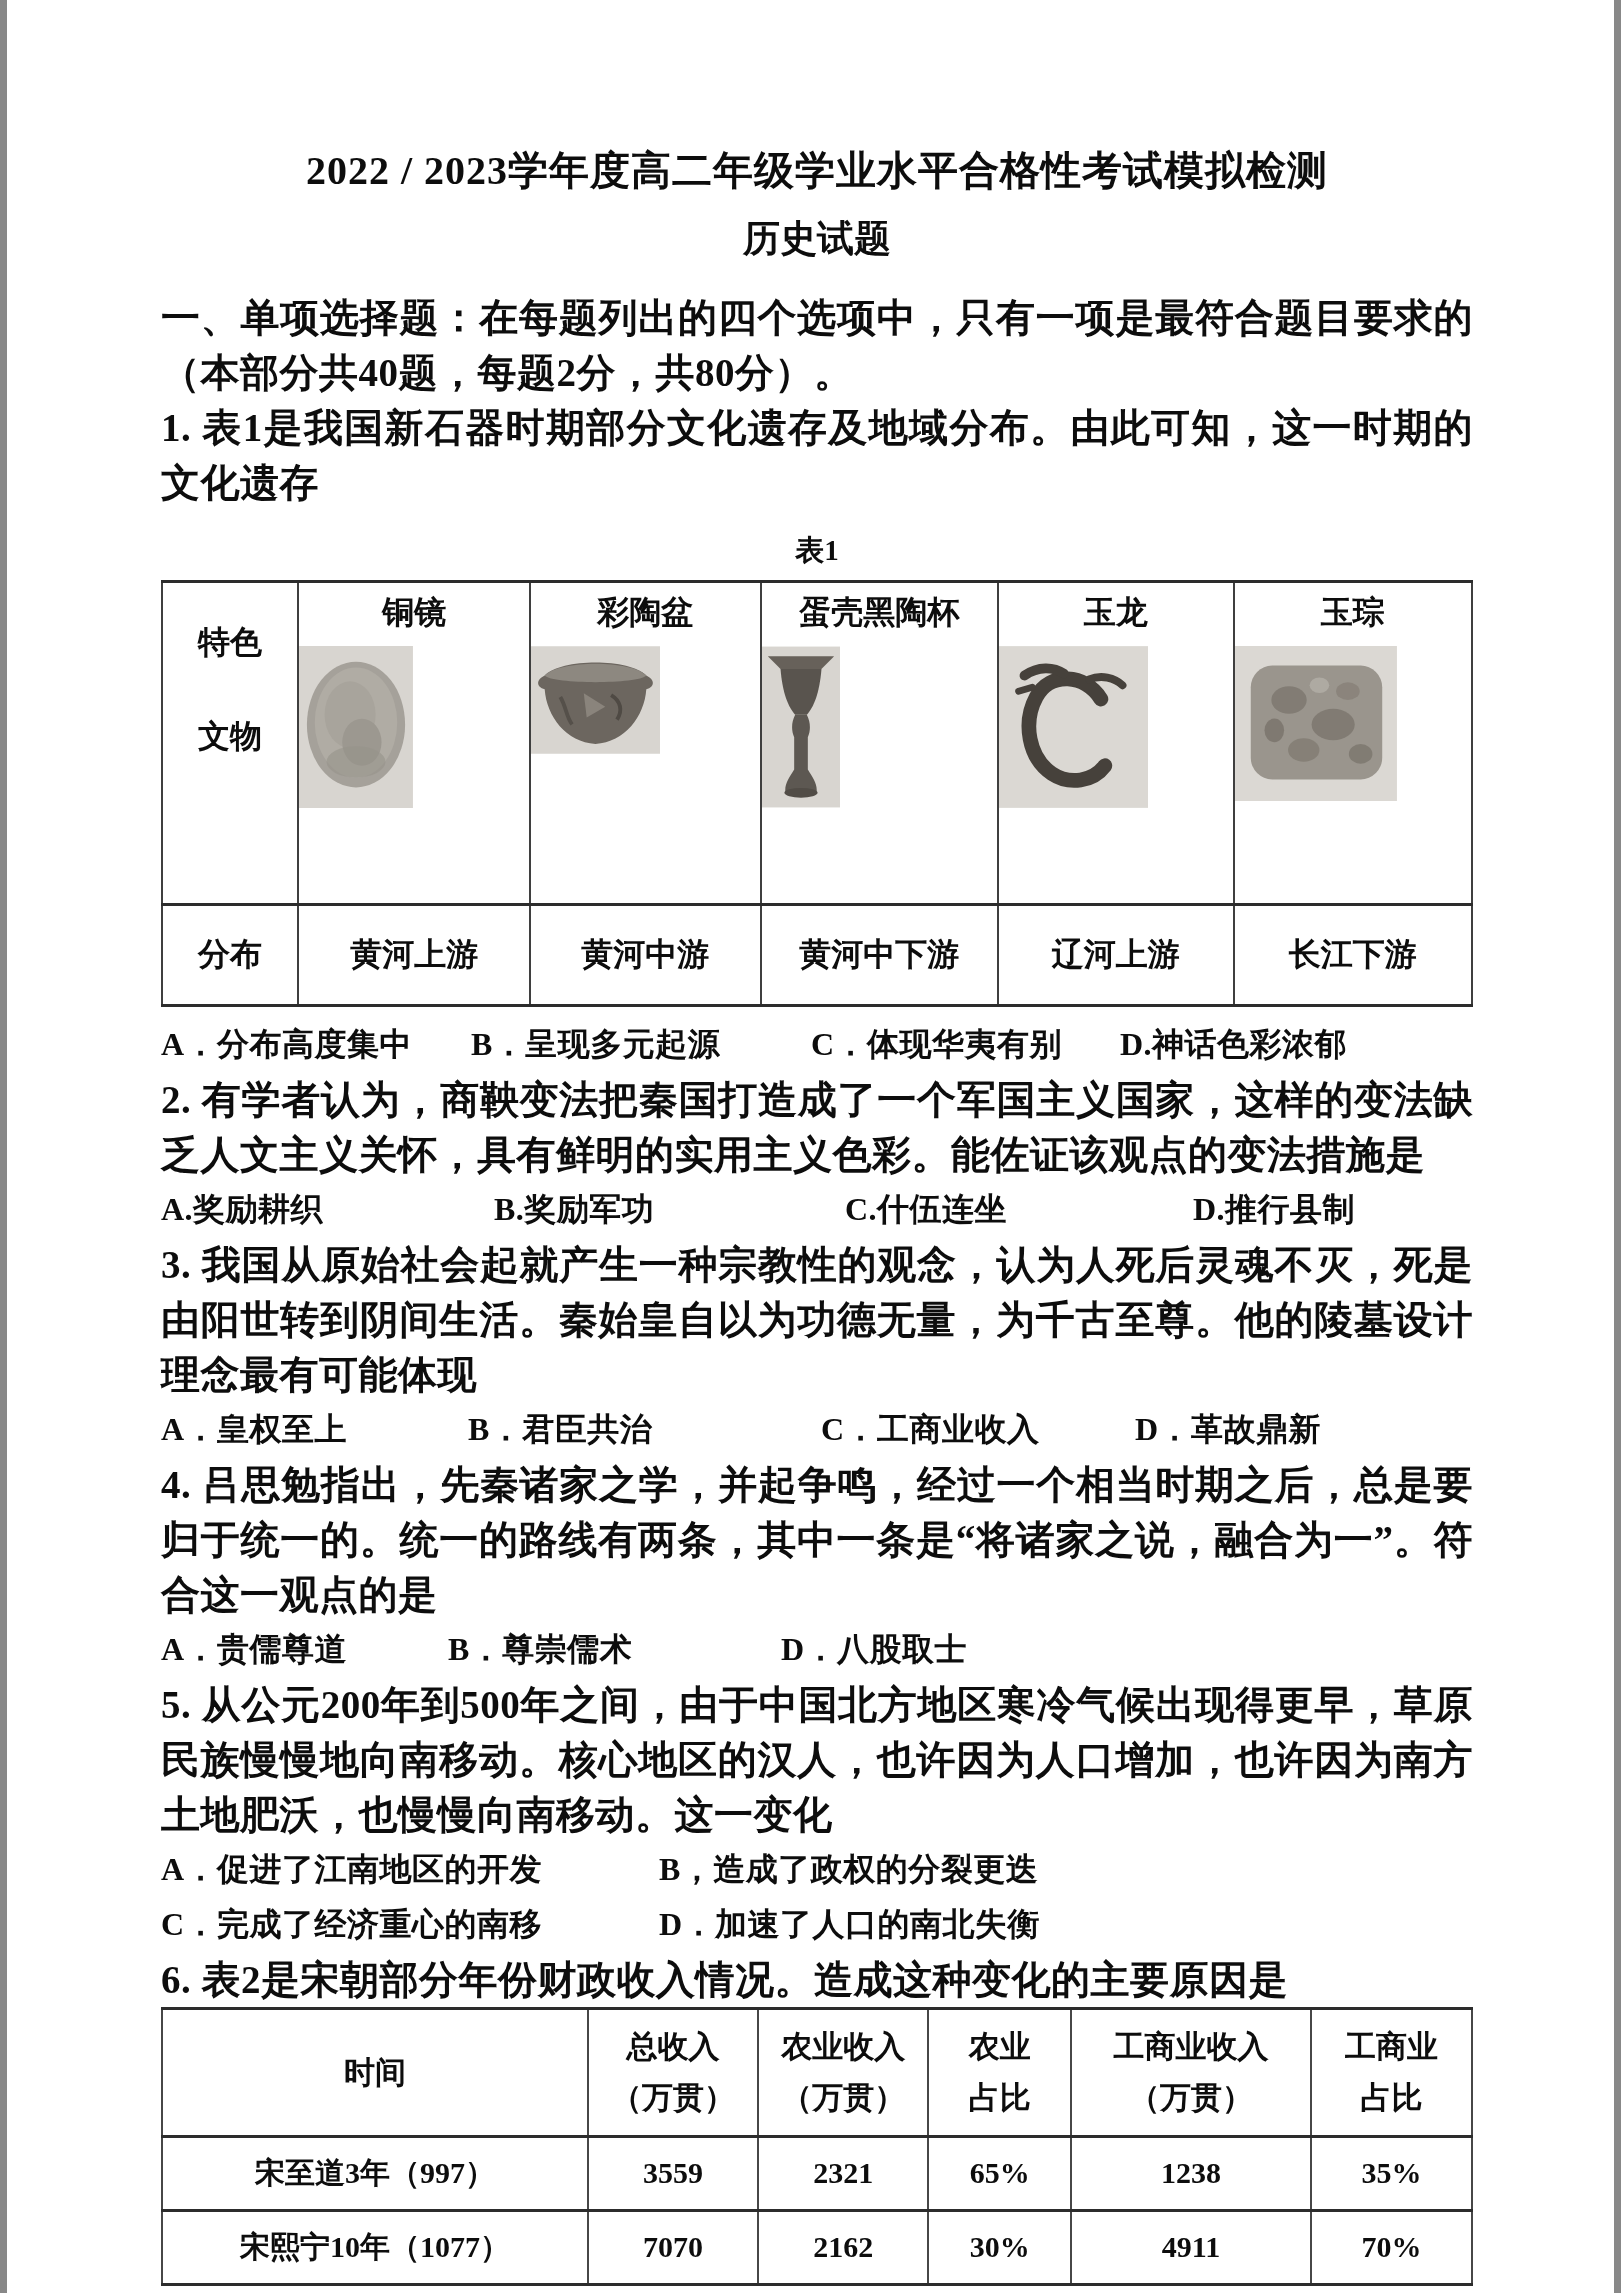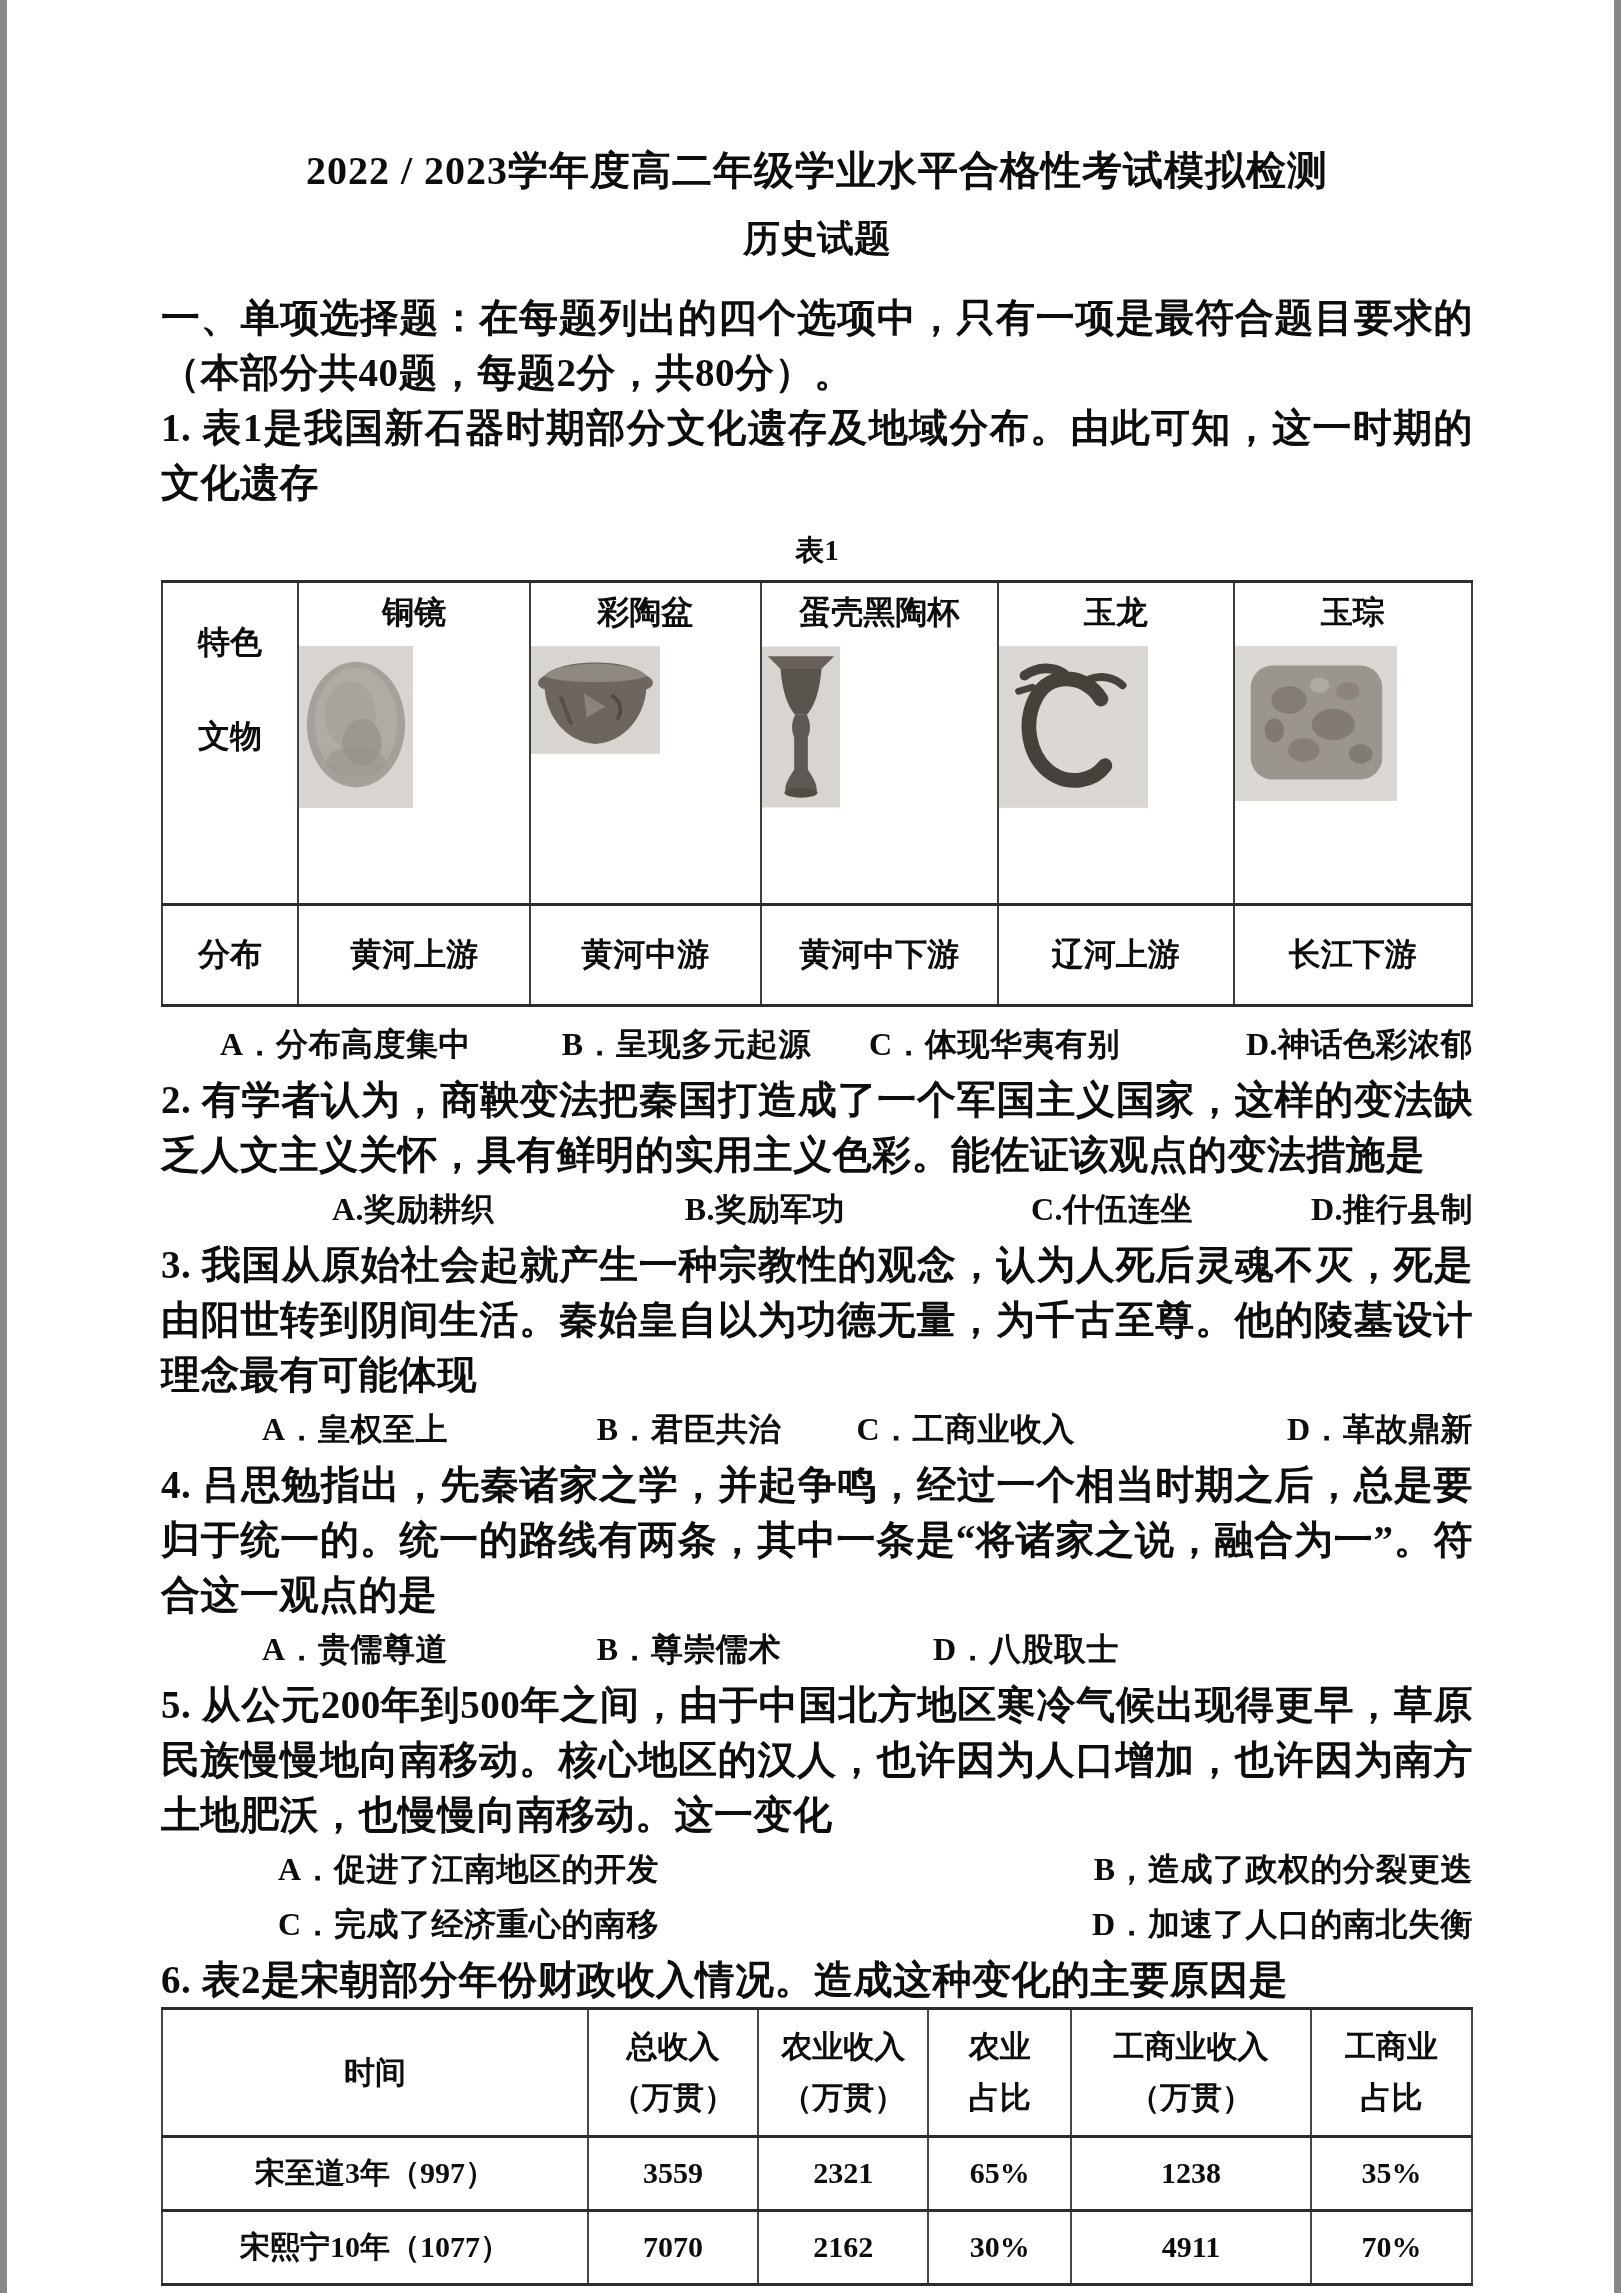--- a/index.html
+++ b/index.html
@@ -15,24 +15,24 @@
   }
   .subtitle {
     margin:21.6px 0 0; text-align:center; font-size:37px; font-weight:700; line-height:45px;
   }
   .para {
     margin:0; font-size:39px; font-weight:600; line-height:55px;
     text-align:justify; letter-spacing:0.5px;
   }
   .intro { margin-top:29px; }
   .opts { display:grid; font-size:32px; font-weight:600; line-height:55px; letter-spacing:0.5px; }
-  .opts span { white-space:nowrap;text-align:right; }
+  .opts span { white-space:nowrap; }
   .opts-q1 { grid-template-columns:310px 340px 309px auto; }
   .opts-q2 { grid-template-columns:333px 351px 348px auto; }
-  .opts-q3 { grid-template-columns:287px 333px 294px auto; }
+  .opts-q3 { grid-template-columns:287px 333px 294px auto;gap:20px; }
   .opts-q4 { grid-template-columns:287px 333px 338px auto; }
   .opts-2col { grid-template-columns:498px auto; }
   .tcap { text-align:center; font-size:29px; font-weight:700; margin:19.6px 0 7.8px; line-height:43px; }
   .tcap2 { margin:23.5px 0 9.8px; }
 
   table { width:100%; border-collapse:collapse; table-layout:fixed; }
   .t1 td {
     border-left:2px solid #3f3f3f; border-right:2px solid #3f3f3f;
     border-top:3.9px solid #2c2c2c; border-bottom:3.9px solid #2c2c2c;
     text-align:center; font-size:32px; font-weight:600; padding:0;

